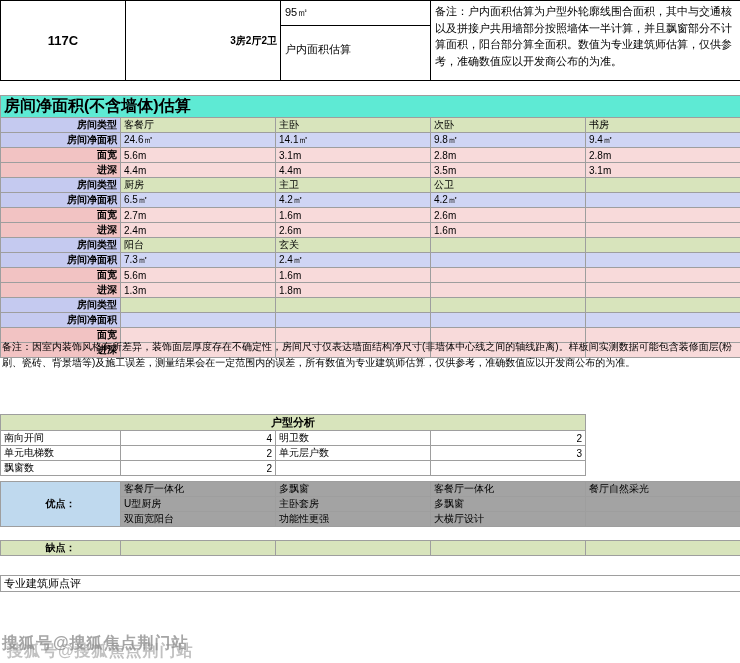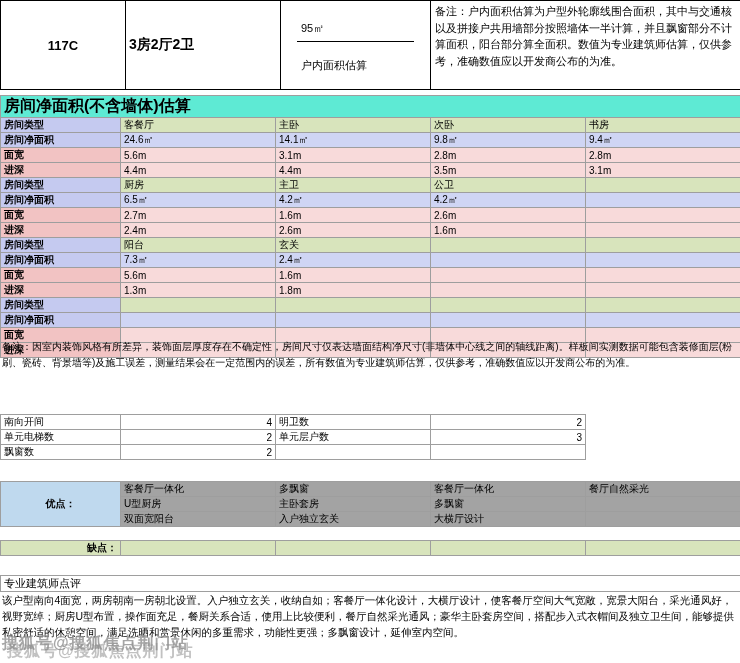--- a/index.html
+++ b/index.html
@@ -5,30 +5,30 @@
   *{box-sizing:border-box}
   body{margin:0;background:#fff;font-family:"Liberation Sans","DejaVu Sans",sans-serif;color:#000}
   .sheet{position:relative;width:740px;height:663px;background:#fff;overflow:hidden}
   table{border-collapse:collapse;table-layout:fixed}
   td{padding:0 3px;overflow:hidden;white-space:nowrap;height:13px;font-size:10px;border:1px solid #9e9e9e;vertical-align:middle}
 
   
   .top{position:absolute;left:0;top:0;width:740px;height:81px}
   .top td{border:1px solid #000}
   .cell-unit{text-align:center;font-weight:bold;font-size:13px}
-  .cell-layout{text-align:left;font-weight:bold;font-size:14px}
-  .cell-area{padding:16px;vertical-align:top}
+  .cell-layout{text-align:right;font-weight:bold;font-size:10px}
+  .cell-area{padding:0;vertical-align:top}
   .cell-area .v{height:25px;border-bottom:1px solid #000;padding:4px 4px 0;font-size:11px}
   .cell-area .l{padding:16px 4px 0;font-size:11px}
   .cell-note{font-size:11px;white-space:normal;line-height:1.5;vertical-align:top;padding:2px 4px}
 
   
   .rooms{position:absolute;left:0;top:95px;width:740px}
   .rooms .hdr td{background:#5eead4;font-weight:bold;font-size:16px;height:15px}
-  .rooms td.lbl{text-align:left;font-weight:bold}
+  .rooms td.lbl{text-align:right;font-weight:bold}
   .lav{background:#c5caf0}
   .lvl{background:#cfd5f4}
   .gr{background:#d8e4bc}
   .pk{background:#f2c3c3}
   .pkl{background:#f8dada}
 
   .mid-note{position:absolute;left:0;top:339px;width:738px;font-size:10px;line-height:1.55;white-space:normal;padding:0 2px}
 
   
   .analysis{position:absolute;left:0;top:414px;width:585px}
@@ -37,21 +37,21 @@
   .analysis td.aval{text-align:right}
 
   
   .pros{position:absolute;left:0;top:481px;width:740px}
   .pros td{height:14px}
   .pros .plbl{background:#bfd9ee;text-align:center;font-weight:bold}
   .pros .pd{background:#a3a3a3}
 
   
   .cons{position:absolute;left:0;top:540px;width:740px}
-  .cons .clbl{background:#d8e4bc;text-align:right;font-weight:bold}
+  .cons .clbl{background:#d8e4bc;text-align:center;font-weight:bold}
   .cons .cd{background:#d8e4bc}
 
   
   .review-hdr{position:absolute;left:0;top:575px;width:740px}
   .review-hdr td{font-size:11px;height:15px}
   .review-text{position:absolute;left:0;top:593px;width:738px;font-size:10.5px;line-height:1.5;white-space:normal;padding:0 2px}
 
   
   .wm{position:absolute;color:#8f8f8f;font-size:16px;font-weight:bold;letter-spacing:1px;pointer-events:none}
   .wm.a{left:2px;top:633px;opacity:.8}
@@ -216,20 +216,23 @@
   <div class="mid-note">备注：因室内装饰风格有所差异，装饰面层厚度存在不确定性，房间尺寸仅表达墙面结构净尺寸(非墙体中心线之间的轴线距离)。样板间实测数据可能包含装修面层(粉刷、瓷砖、背景墙等)及施工误差，测量结果会在一定范围内的误差，所有数值为专业建筑师估算，仅供参考，准确数值应以开发商公布的为准。</div>
 
   <table class="analysis">
     <colgroup>
         <col style="width:120px">
         <col style="width:155px">
         <col style="width:155px">
         <col style="width:155px">
       </colgroup>
     <tbody>
+        <tr class="hdr">
+          <td colspan="4">户型分析</td>
+        </tr>
     <tr>
       <td>南向开间</td>
       <td class="aval">4</td>
       <td>明卫数</td>
       <td class="aval">2</td>
     </tr>
     <tr>
       <td>单元电梯数</td>
       <td class="aval">2</td>
       <td>单元层户数</td>
@@ -261,21 +264,21 @@
       <td class="pd">餐厅自然采光</td>
     </tr>
     <tr>
       <td class="pd">U型厨房</td>
       <td class="pd">主卧套房</td>
       <td class="pd">多飘窗</td>
       <td class="pd"></td>
     </tr>
     <tr>
       <td class="pd">双面宽阳台</td>
-      <td class="pd">入户独立玄关</td>
+      <td class="pd">功能性更强</td>
       <td class="pd">大横厅设计</td>
       <td class="pd"></td>
     </tr>
   </tbody>
     </table>
 
   <table class="cons">
     <colgroup>
         <col style="width:120px">
         <col style="width:155px">
@@ -297,18 +300,17 @@
   <table class="review-hdr">
     <colgroup>
         <col style="width:740px">
       </colgroup>
     <tbody>
         <tr>
           <td>专业建筑师点评</td>
         </tr>
   </tbody>
     </table>
-  <div class="review-text">该户型南向4面宽，两房朝南一房朝北设置。入户独立玄关，收纳自如；客餐厅一体化设计，大横厅设计，使客餐厅空间大气宽敞，宽景大阳台，采光通风好，视野宽绰；厨房U型布置，操作面充足，餐厨关系合适，使用上比较便利，餐厅自然采光通风；豪华主卧套房空间，搭配步入式衣帽间及独立卫生间，能够提供私密舒适的休憩空间，满足洗晒和赏景休闲的多重需求，功能性更强；多飘窗设计，延伸室内空间。</div>
 
   <div class="wm a">搜狐号@搜狐焦点荆门站</div>
   <div class="wm b">搜狐号@搜狐焦点荆门站</div>
 
 </div>
 
 </body></html>

